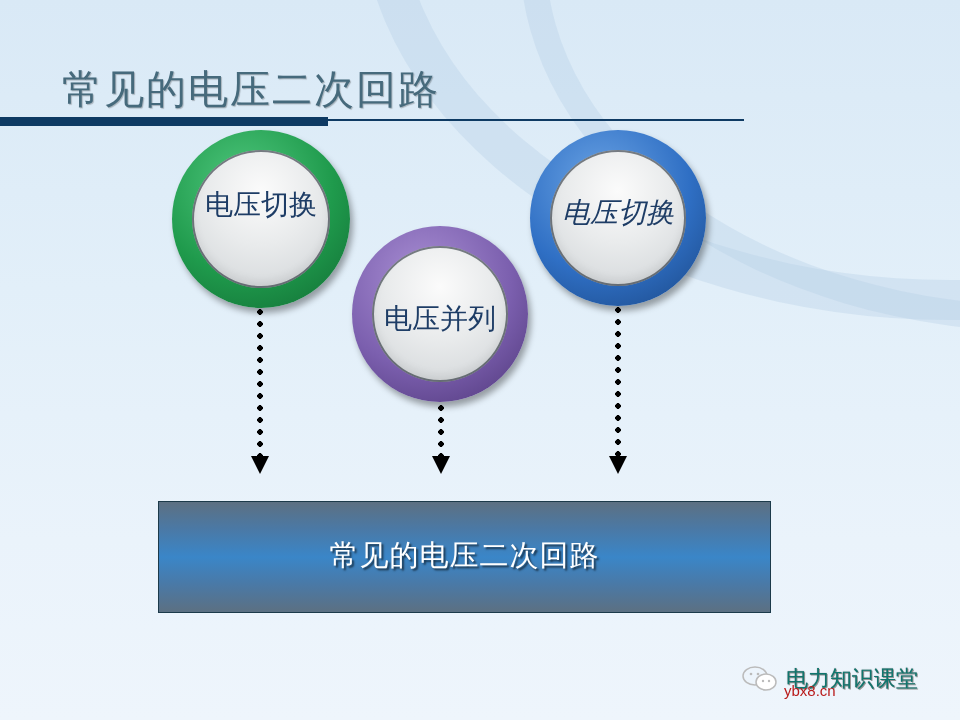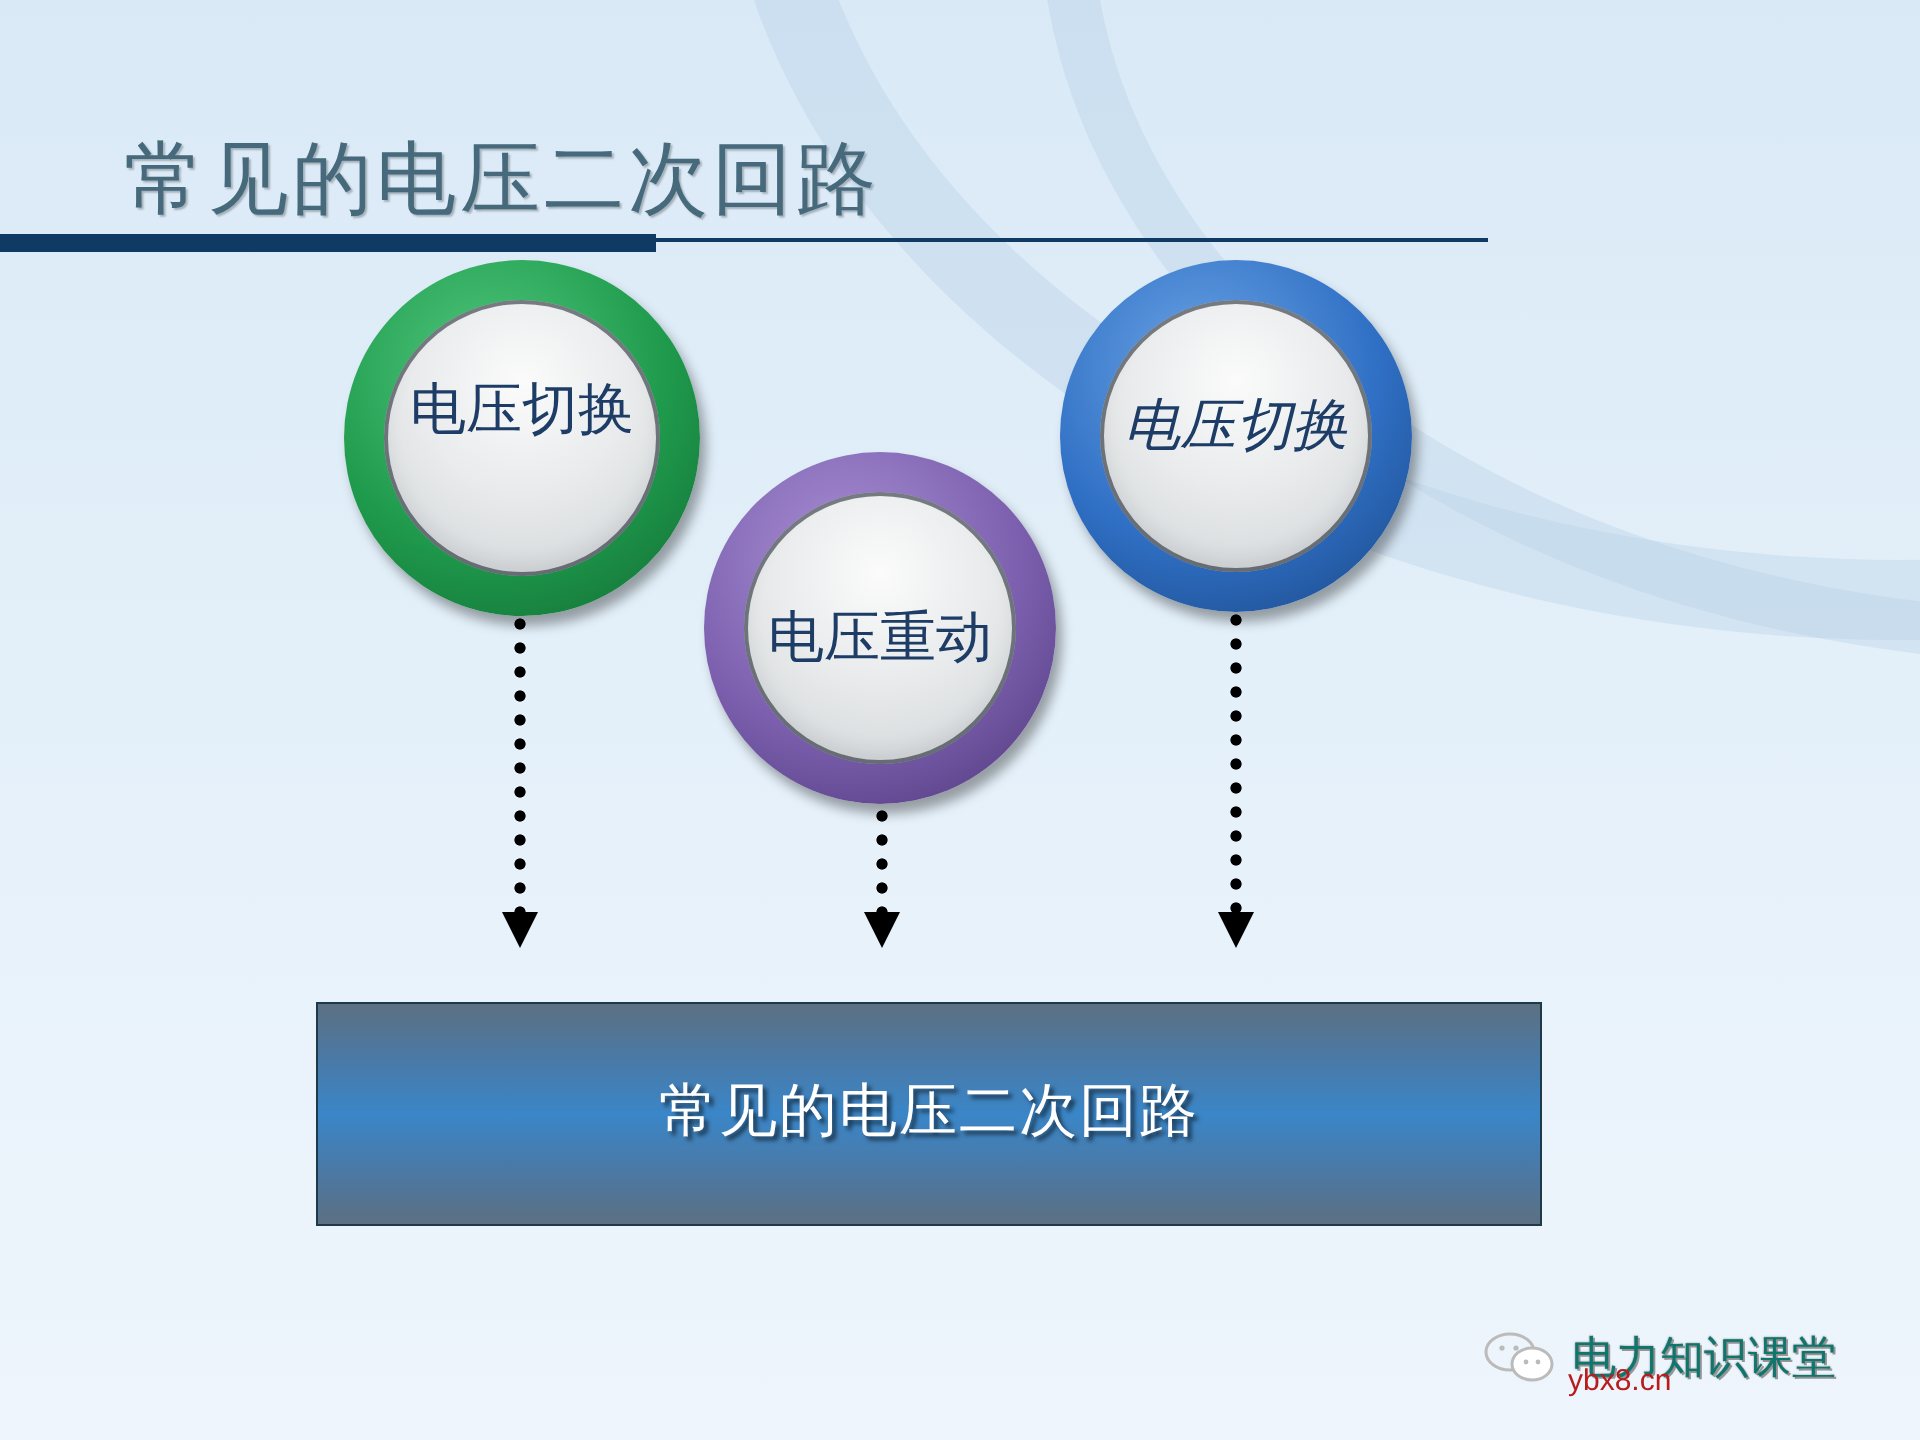--- a/index.html
+++ b/index.html
@@ -46,21 +46,21 @@
 <div class="rule-thick"></div>
 <div class="rule-thin"></div>
 
 <div class="bubble green" style="left:172px;top:130px;width:178px;height:178px;">
   <div class="inner" style="left:20px;top:20px;width:138px;height:138px;"></div>
   <div class="label" style="top:56px;">电压切换</div>
 </div>
 
 <div class="bubble purple" style="left:352px;top:226px;width:176px;height:176px;">
   <div class="inner" style="left:20px;top:20px;width:136px;height:136px;"></div>
-  <div class="label" style="top:74px;">电压重动</div>
+  <div class="label" style="top:74px;">电压并列</div>
 </div>
 
 <div class="bubble blue" style="left:530px;top:130px;width:176px;height:176px;">
   <div class="inner" style="left:20px;top:20px;width:136px;height:136px;"></div>
   <div class="label" style="top:64px;">电压切换</div>
 </div>
 
 <div class="dots" style="left:257px;top:306px;height:150px;"></div>
 <div class="arrow" style="left:251px;top:456px;"></div>
 

